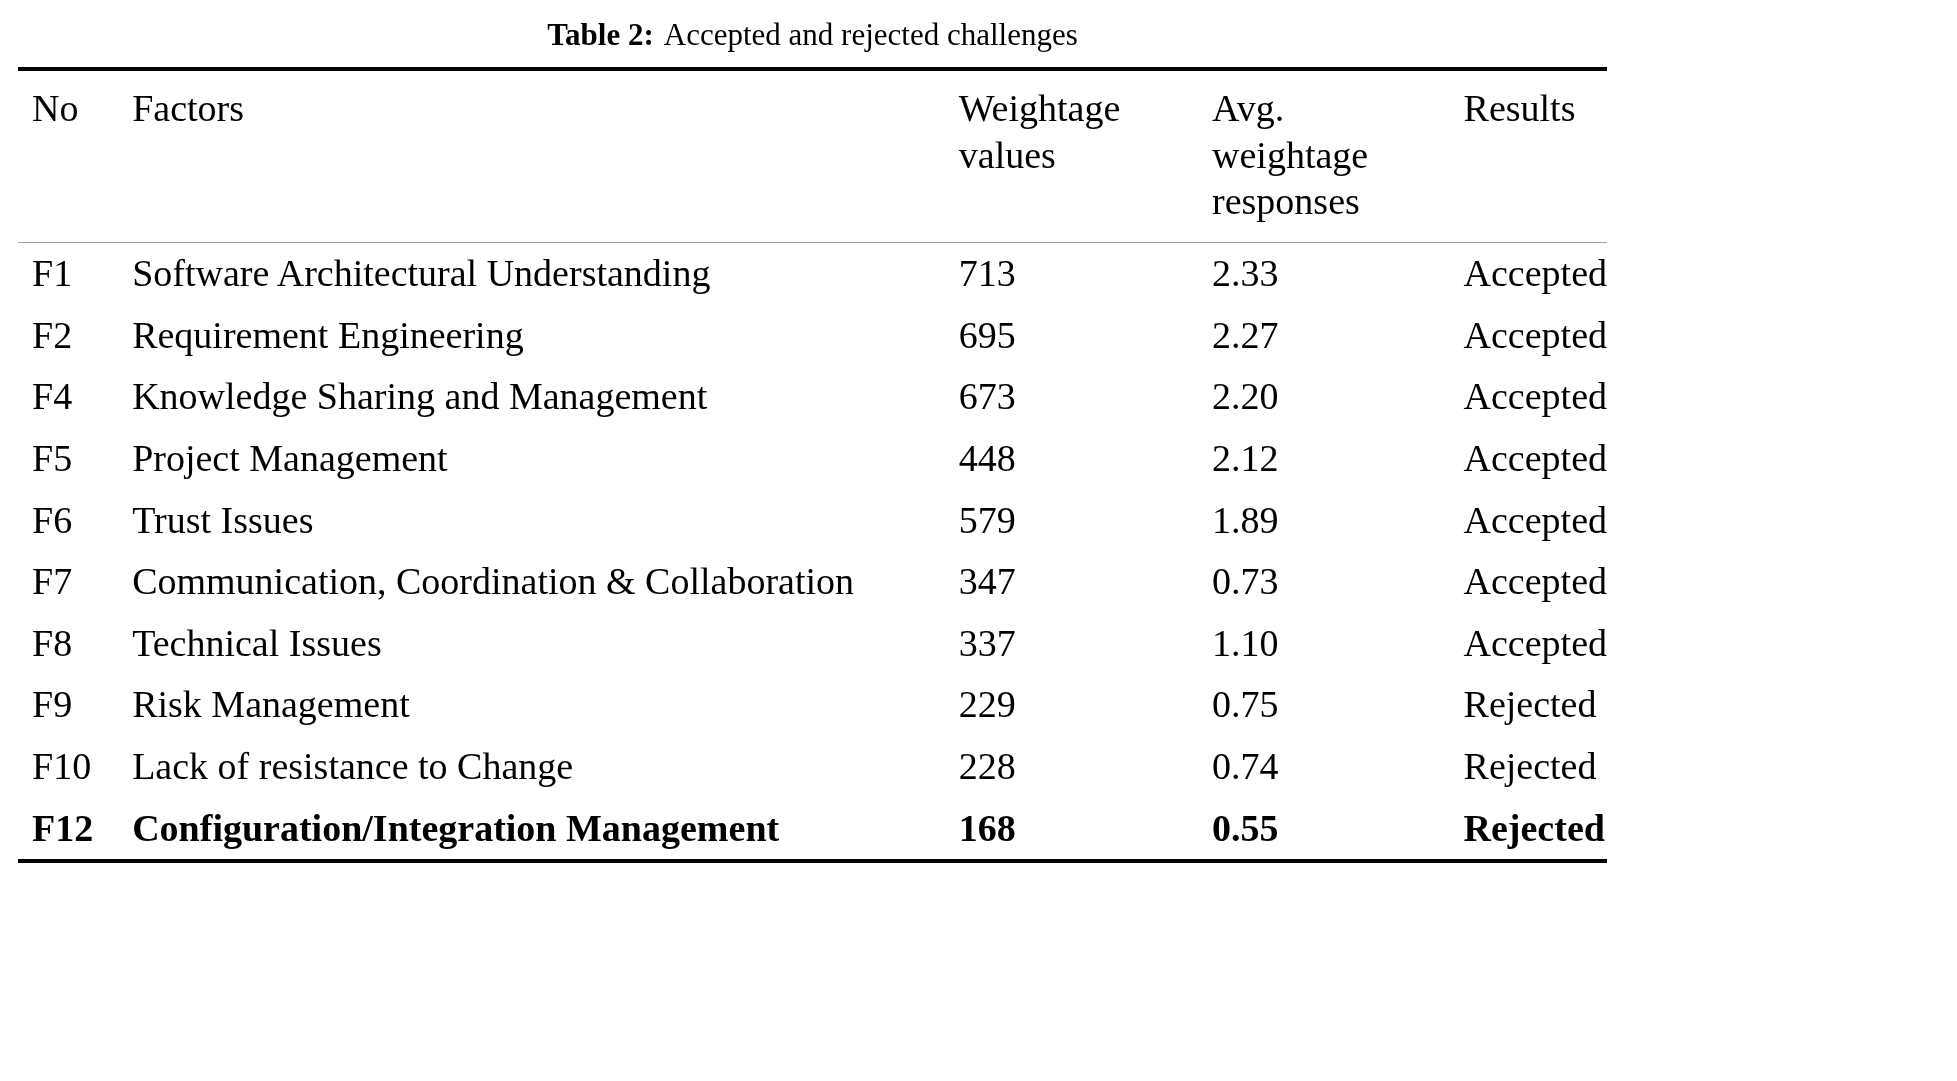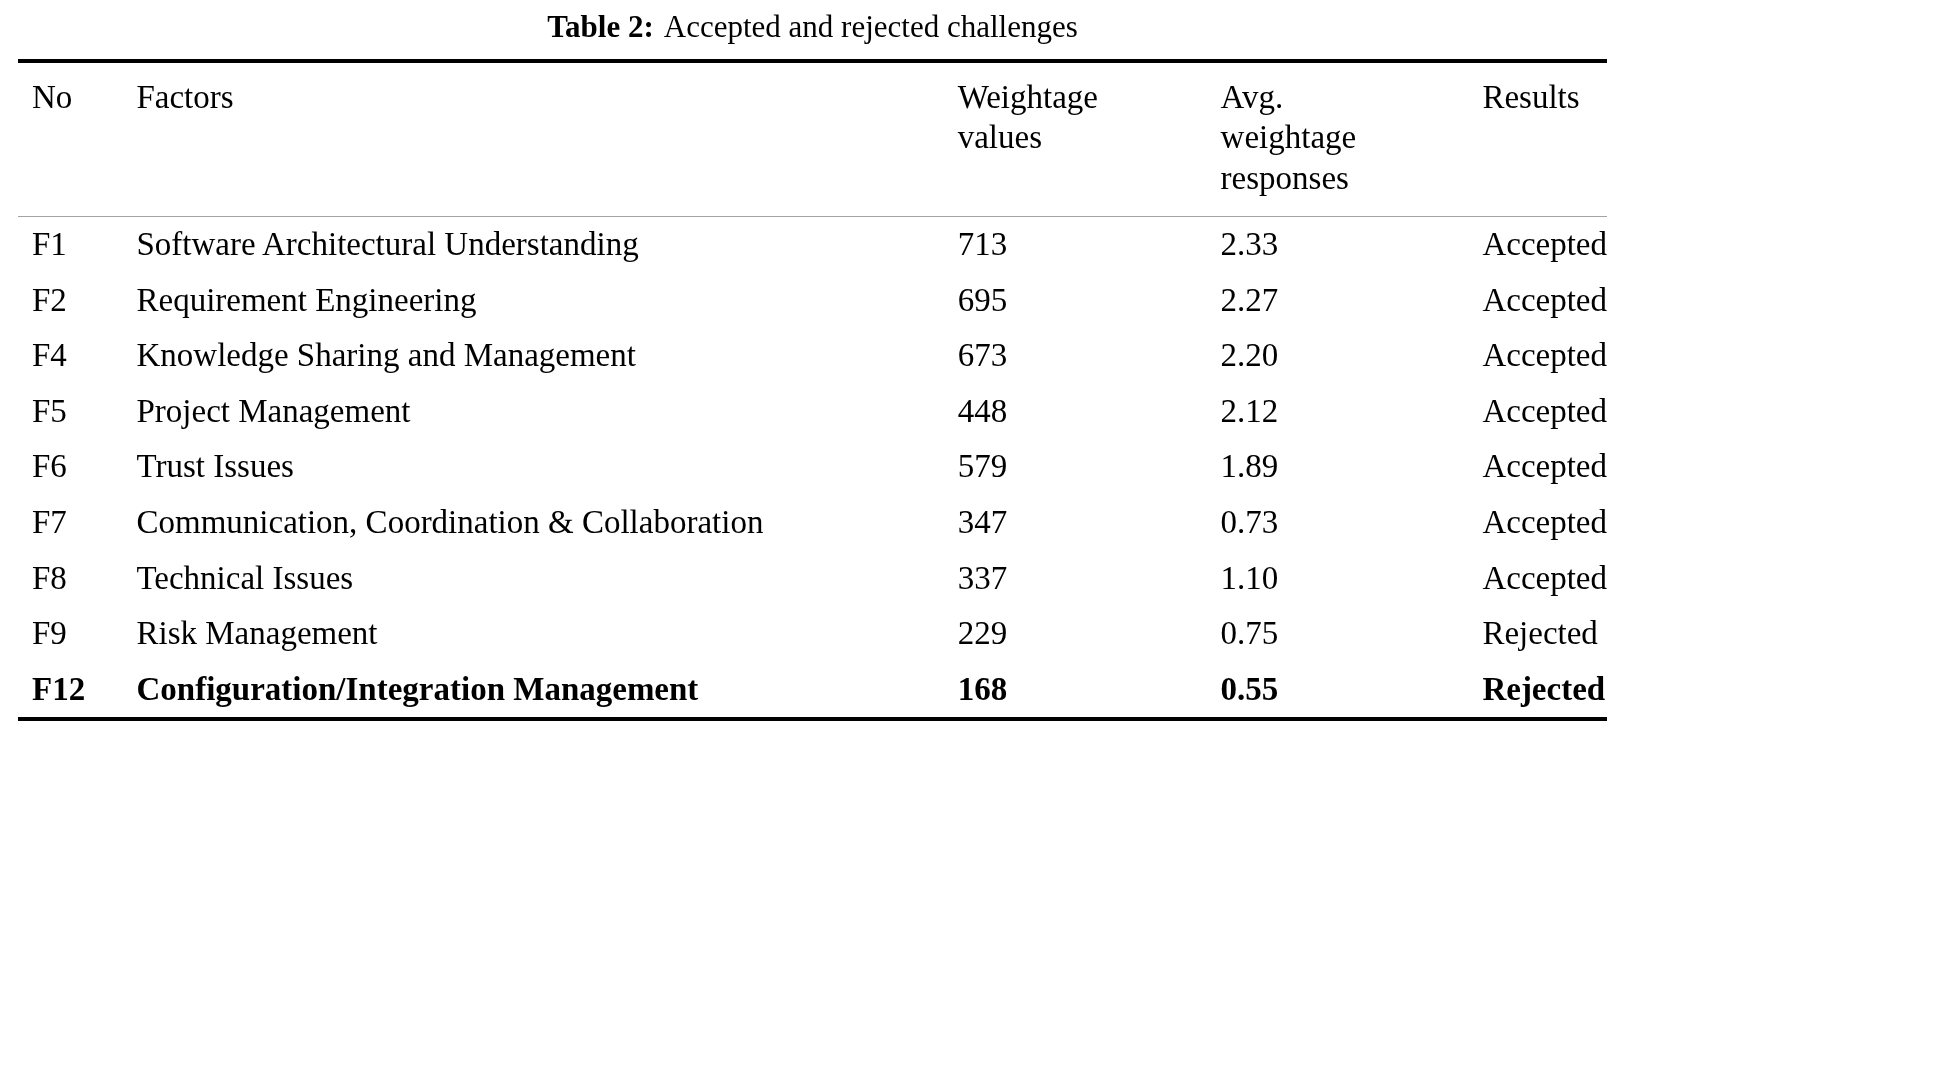--- a/index.html
+++ b/index.html
@@ -10,40 +10,40 @@
   body {
     width: 1957px;
     height: 1081px;
     font-family: "Liberation Serif", "DejaVu Serif", serif;
     color: #000000;
     overflow: hidden;
   }
   .page {
     box-sizing: border-box;
     width: 1625px;
-    padding: 0 18px;
+    padding: 8px 18px;
   }
   .caption {
     text-align: center;
     font-size: 31px;
     line-height: 1.2;
     padding: 8px 0 14px 0;
     white-space: nowrap;
   }
   .caption .cap-label {
     font-weight: bold;
   }
   .caption .cap-text {
     font-weight: normal;
     padding-left: 10px;
   }
   table.tbl {
     width: 100%;
     border-collapse: collapse;
-    font-size: 33px;
+    font-size: 38px;
   }
   table.tbl thead tr.head-row > th {
     font-weight: normal;
     text-align: left;
     vertical-align: top;
     padding: 14px 0 18px 0;
     line-height: 1.22;
   }
   .rule-top td, .rule-top th {
     border-top: 4px solid #000;
@@ -159,20 +159,27 @@
       </tr>
 
       <tr>
         <td class="c-no">F9</td>
         <td class="c-factor">Risk Management</td>
         <td class="c-weight">229</td>
         <td class="c-avg">0.75</td>
         <td class="c-result">Rejected</td>
       </tr>
 
+      <tr>
+        <td class="c-no">F10</td>
+        <td class="c-factor">Lack of resistance to Change</td>
+        <td class="c-weight">228</td>
+        <td class="c-avg">0.74</td>
+        <td class="c-result">Rejected</td>
+      </tr>
 
 
       <tr class="rule-bottom">
         <td class="c-no">F12</td>
         <td class="c-factor">Configuration/Integration Management</td>
         <td class="c-weight">168</td>
         <td class="c-avg">0.55</td>
         <td class="c-result">Rejected</td>
       </tr>
 

